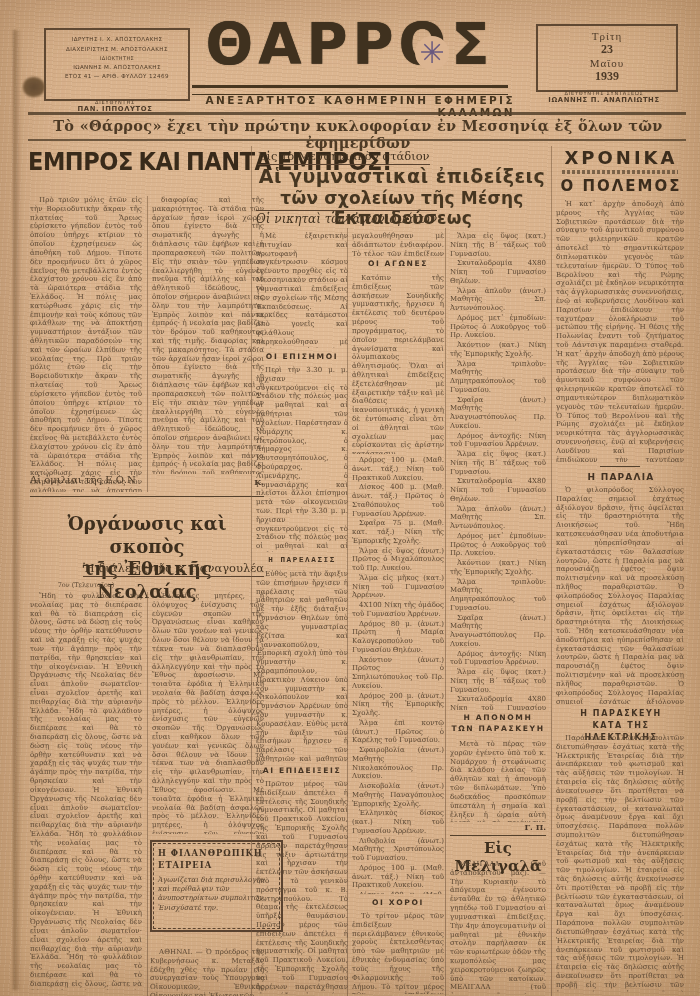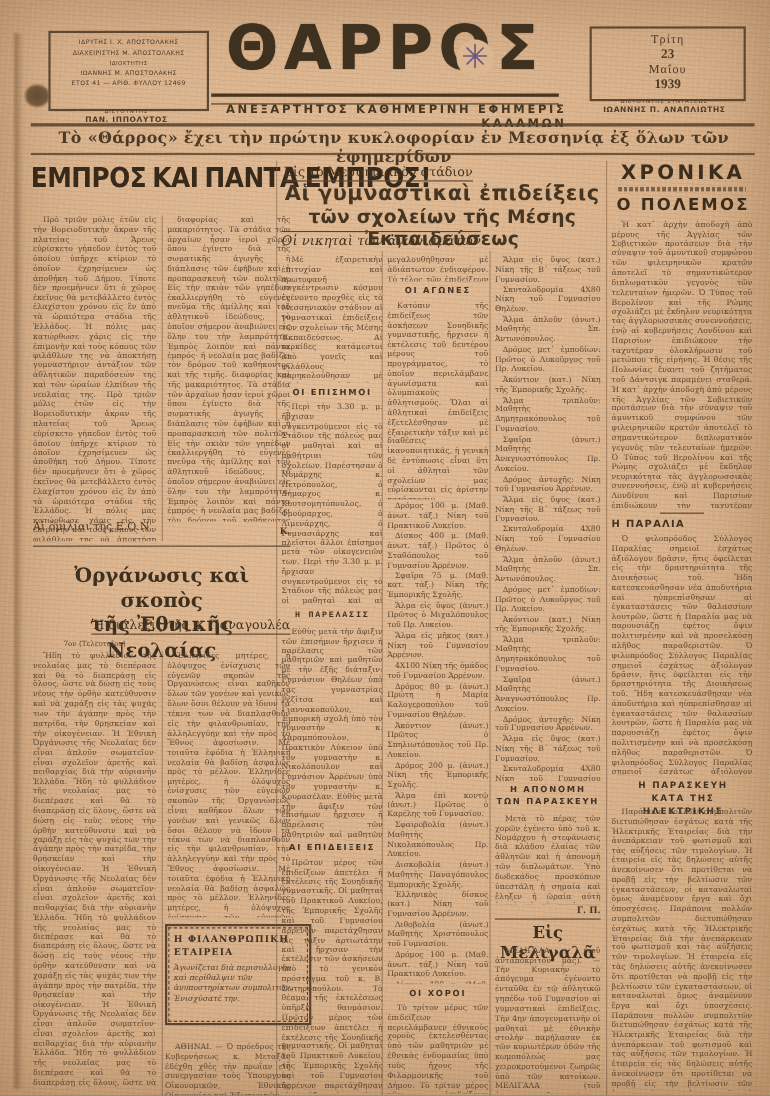--- a/index.html
+++ b/index.html
@@ -115,21 +115,21 @@
   
   #vrule-r{left:551px;top:146px;height:850px;}
   #chron-title{left:556px;top:147px;width:130px;text-align:center;font-size:18px;
     font-weight:800;letter-spacing:3px;color:#3c2d1d;}
   #chron-orn{left:562px;top:170px;width:116px;height:4px;opacity:.7;
     background:repeating-linear-gradient(90deg,#54412c 0 3px,transparent 3px 5px);}
   #chron-sub{left:556px;top:177px;width:130px;text-align:center;font-size:15px;
     font-weight:800;letter-spacing:2px;color:#3c2d1d;}
   #r-war{left:556px;top:200px;width:128px;height:262px;}
   #r-div1{left:600px;top:466px;width:40px;height:1px;}
-  #h-paralia{left:556px;top:472px;width:130px;text-align:left;font-size:9px;
+  #h-paralia{left:556px;top:472px;width:130px;text-align:center;font-size:9px;
     letter-spacing:1.2px;}
   #r-paralia{left:556px;top:486px;width:128px;height:218px;}
   #h-ilek{left:556px;top:708px;width:130px;line-height:1.5;font-size:8px;}
   #r-ilek{left:556px;top:734px;width:128px;height:258px;}
 
   
   #edge-strip{left:13px;top:30px;width:8px;height:960px;
     background:linear-gradient(90deg,rgba(90,60,30,.45),rgba(90,60,30,0));filter:blur(1px);}
   #ink-blob{left:23px;top:77px;width:22px;height:20px;border-radius:50% 60% 55% 50%;
     background:radial-gradient(#58412a,#6e5233 70%,transparent 75%);filter:blur(1px);opacity:.9;}

